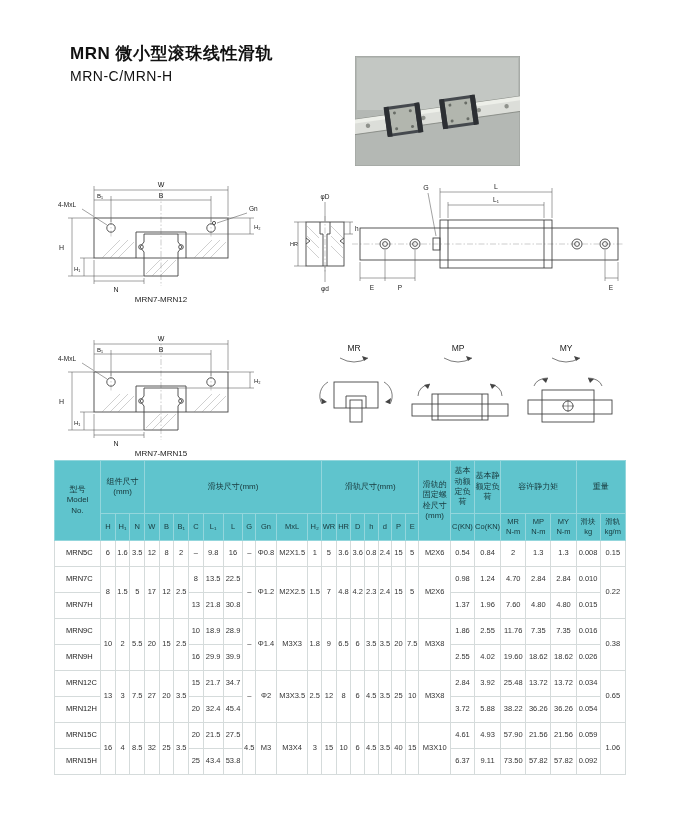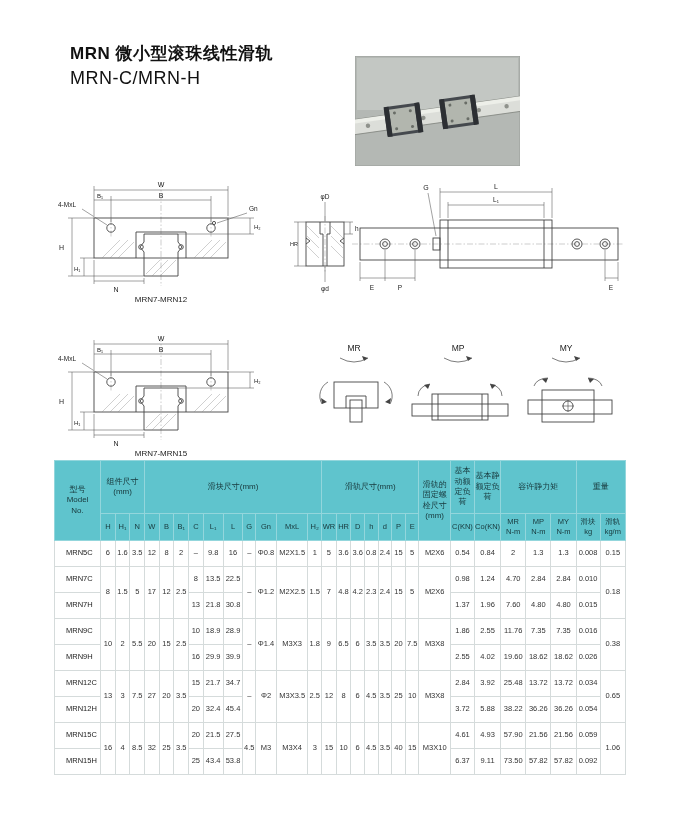--- a/index.html
+++ b/index.html
@@ -1,18 +1,18 @@
 <!DOCTYPE html>
 <html><head>
 <meta charset="utf-8">
 <style>
   html,body{margin:0;padding:0;background:#ffffff;}
   .page{position:relative;width:680px;height:813px;background:#fff;font-family:"Liberation Sans",sans-serif;color:#111;overflow:hidden;}
   .title{position:absolute;left:70px;top:42px;font-size:17px;font-weight:bold;letter-spacing:.5px;}
-  .subtitle{position:absolute;left:70px;top:68px;font-size:18px;letter-spacing:.5px;}
+  .subtitle{position:absolute;left:70px;top:68px;font-size:14px;letter-spacing:.5px;}
   .photo{position:absolute;left:355px;top:56px;}
   .d1{position:absolute;left:56px;top:176px;}
   .d2{position:absolute;left:290px;top:176px;}
   .d3{position:absolute;left:56px;top:330px;}
   .d4{position:absolute;left:296px;top:338px;}
   .tablewrap{position:absolute;left:54px;top:460px;width:572px;}
   table{border-collapse:collapse;table-layout:fixed;width:572px;}
   th{background:#5fc4cd;border:1px solid #93d6dc;font-weight:normal;font-size:8px;line-height:1.3;padding:1px 0;white-space:pre-line;color:#17373b;text-align:center;vertical-align:middle;}
   thead tr.group th{height:50px;}
   thead tr.sub th{height:24px;font-size:7.5px;}
@@ -436,21 +436,21 @@
             <td rowspan="2">2.4</td>
             <td rowspan="2">15</td>
             <td rowspan="2">5</td>
             <td rowspan="2">M2X6</td>
             <td>0.98</td>
             <td>1.24</td>
             <td>4.70</td>
             <td>2.84</td>
             <td>2.84</td>
             <td>0.010</td>
-            <td rowspan="2">0.18</td>
+            <td rowspan="2">0.22</td>
           </tr>
           <tr>
             <td class="model">MRN7H</td>
             <td>13</td>
             <td>21.8</td>
             <td>30.8</td>
             <td>1.37</td>
             <td>1.96</td>
             <td>7.60</td>
             <td>4.80</td>

